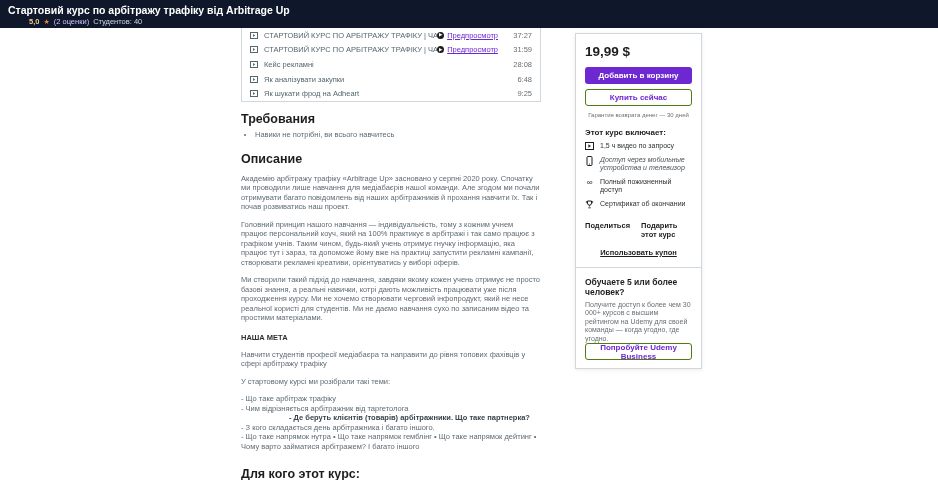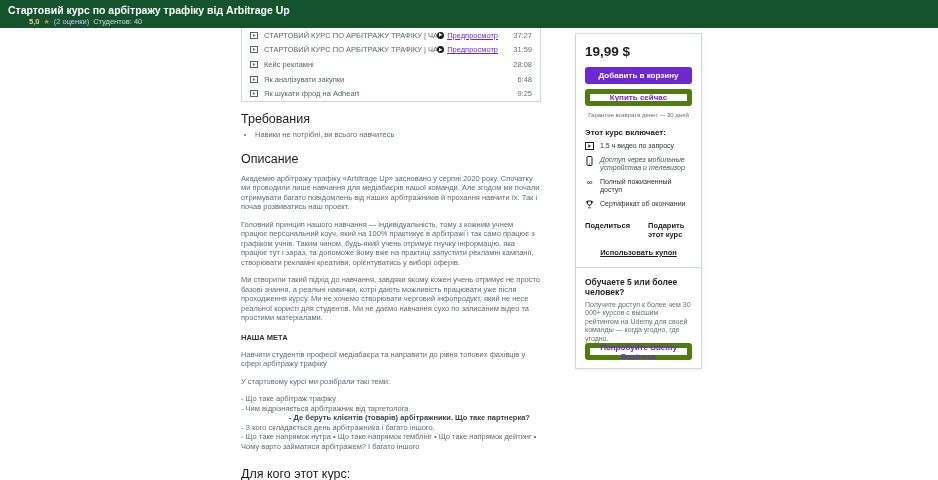--- a/index.html
+++ b/index.html
@@ -1,72 +1,72 @@
 <!DOCTYPE html>
 <html><head>
 <meta charset="utf-8">
 <style>
   * { margin:0; padding:0; box-sizing:border-box; }
   html,body { width:938px; height:480px; overflow:hidden; background:#fff;
               font-family:"Liberation Sans", sans-serif; color:#1c1d1f; }
 
   
   .topbar { position:absolute; left:0; top:0; width:938px; height:28px;
-            background:#14532d; padding:4px 8px; z-index:5; }
+            background:#0f172a; padding:4px 8px; z-index:5; }
   .topbar-title { color:#fff; font-size:10.5px; font-weight:bold; line-height:12px; }
   .topbar-meta { display:flex; align-items:center; gap:4px; font-size:7.5px; margin-top:1px; }
   .rating-num { color:#f3ca8c; font-weight:bold;padding-left:21px; }
   .star { color:#eb8a2f; font-size:7px; }
   .ratings-link { color:#cec0fc; cursor:pointer; }
   .students { color:#d1d7dc; }
 
   
   .main-col { position:absolute; left:241px; top:28px; width:300px; }
 
   .curriculum { border:1px solid #d1d7dc; border-top:none; background:#fff; }
   .lecture-row { display:flex; align-items:center; height:14.6px; padding:0 8px; }
   .lec-icon { width:8px; height:8px; margin-right:6px; flex:none; display:flex; align-items:center; }
   .lec-title { font-size:7.5px; color:#56666f; white-space:nowrap; overflow:hidden; flex:1; }
   .preview-wrap { display:flex; align-items:center; gap:3px; margin-right:10px; }
   .play-circle { width:7px; height:7px; border-radius:50%; background:#1c1d1f; color:#fff;
                  font-size:4.5px; display:flex; align-items:center; justify-content:center; line-height:1; }
   .preview-link { font-size:7.5px; color:#6d28d2; text-decoration:underline; cursor:pointer; white-space:nowrap; }
   .lec-time { font-size:7.5px; color:#6a6f73; width:24px; text-align:right; flex:none; }
 
-  .section-h { font-size:12.5px; font-weight:normal; color:#1c1d1f; }
+  .section-h { font-size:12.5px; font-weight:bold; color:#1c1d1f; }
   .req { margin-top:10px; }
   .req ul { margin:4px 0 0 14px; }
   .req li { font-size:7.5px; color:#5d6b74; line-height:10px; }
 
   .desc { margin-top:12px; }
   .desc p { font-size:7.5px; color:#5d6b74; line-height:9.5px; margin-top:8px; }
   .desc .goal-h { font-size:7.5px; font-weight:bold; color:#2d2f31; margin-top:10px; }
   .topics { margin-top:8px; }
   .topics div { font-size:7.5px; color:#5d6b74; line-height:9.5px; }
   .topics div.bold { font-weight:bold; color:#37434b;margin-left:48px; }
 
   .audience { margin-top:16px; }
 
   
   .side-card { position:absolute; left:575px; top:33px; width:127px; background:#fff;
                border:1px solid #d1d7dc; box-shadow:0 1px 4px rgba(0,0,0,.08); padding:10px 9px 8px; }
   .price { font-size:13.5px; font-weight:bold; color:#1c1d1f; }
   .btn { display:flex; align-items:center; justify-content:center; width:100%; height:17px;
          border-radius:3px; font-size:8px; font-weight:bold; cursor:pointer; }
   .btn-cart { margin-top:8px; background:#6d28d2; color:#fff; border:none; }
-  .btn-buy { margin-top:5px; background:#fff; color:#6d28d2; border:5px solid #4d7c0f; }
+  .btn-buy { margin-top:5px; background:#fff; color:#6d28d2; border:1px solid #4d7c0f; }
   .guarantee { margin-top:6px; text-align:center; font-size:6px; color:#6a6f73; }
 
   .includes-h { margin-top:10px; font-size:8px; font-weight:bold; color:#1c1d1f; }
   .inc-item { display:flex; gap:6px; margin-top:5px; }
   .inc-icon { width:9px; flex:none; color:#1c1d1f; font-size:8px; line-height:9px; text-align:center; }
   .inc-text { font-size:7px; color:#2d2f31; line-height:8.5px; }
   .inc-text.it { font-style:italic; color:#4a5258; }
 
-  .share-row { display:flex; justify-content:center; gap:18px; margin-top:12px; }
+  .share-row { display:flex; justify-content:center; gap:11px; margin-top:12px; }
   .share-row span { font-size:7.5px; font-weight:bold; color:#1c1d1f; cursor:pointer; }
   .coupon { margin-top:9px; text-align:center; font-size:7.5px; font-weight:bold;
             color:#1c1d1f; text-decoration:underline; cursor:pointer; }
 
   .divider { border-top:1px solid #d1d7dc; margin:10px -9px 0; }
   .biz { padding-top:9px; }
   .biz-h { font-size:8.5px; font-weight:bold; color:#1c1d1f; }
   .biz-text { margin-top:4px; font-size:7px; color:#6a6f73; line-height:8.5px; }
   .btn-biz { margin-top:0; }
   svg { display:block; }

